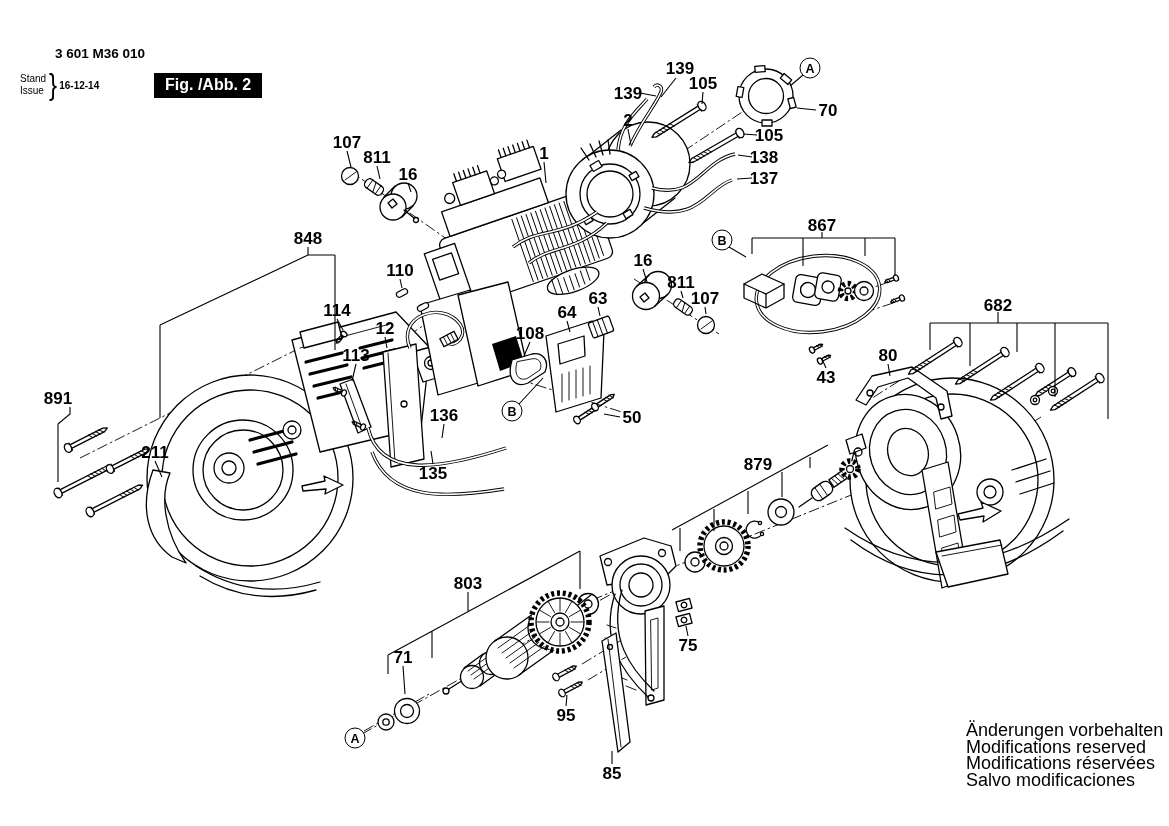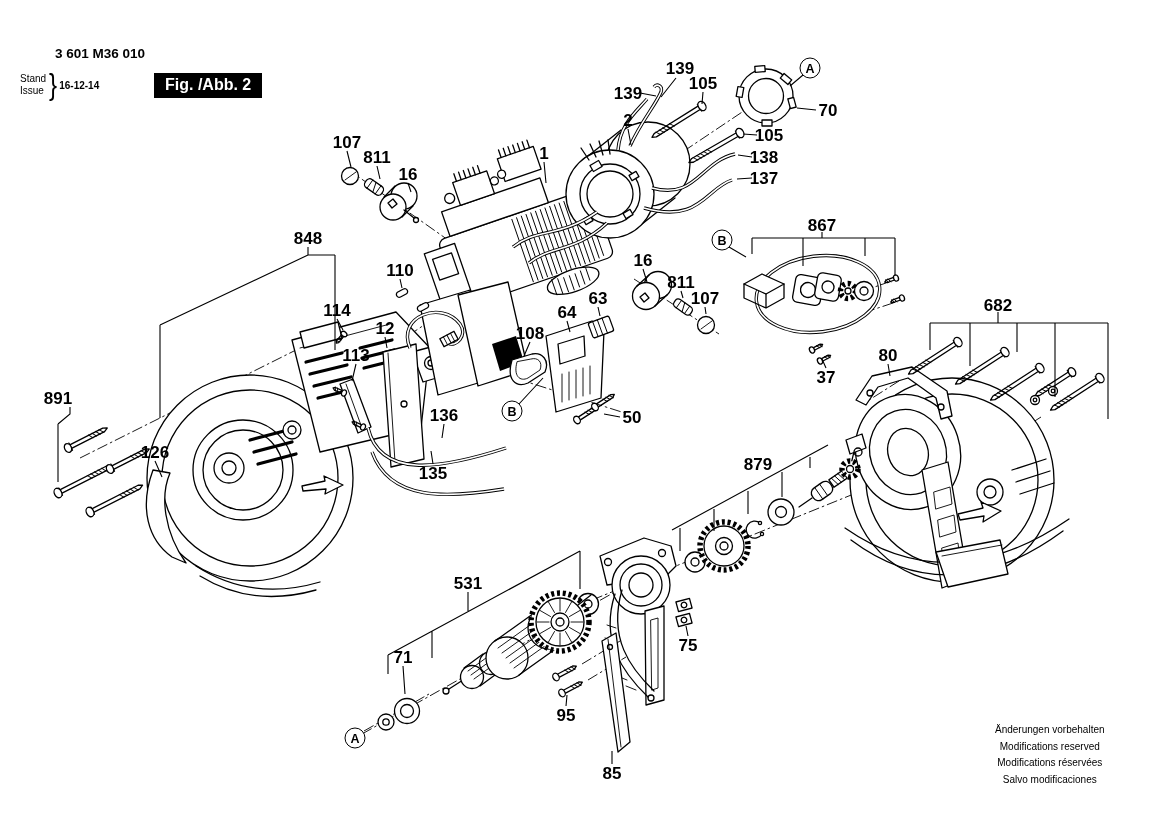--- a/index.html
+++ b/index.html
@@ -24,21 +24,21 @@
           font-weight:bold;color:#000;transform:translate(-50%,-50%);background:#fff;box-sizing:border-box;}
   
   .partnum{position:absolute;left:55px;top:46px;font-size:13.5px;font-weight:600;color:#000;}
   .standissue{position:absolute;left:20px;top:68px;display:flex;align-items:center;color:#000;}
   .si-words{font-size:10px;line-height:12px;font-weight:400;}
   .brace{font-size:30px;font-weight:300;margin:0 1px 0 2px;transform:scaleX(0.8);}
   .si-date{font-size:10px;font-weight:600;}
   .figbox{position:absolute;left:154px;top:73px;background:#000;color:#fff;
           font-weight:bold;font-size:16px;padding:3px 11px 4px 11px;}
   
-  .footer{position:absolute;left:995px;top:722px;font-size:10px;line-height:16.5px;color:#000;text-align:center;}
+  .footer{position:absolute;left:966px;top:722px;font-size:18px;line-height:16.5px;color:#000;}
 </style>
 </head>
 <body>
 
 <div class="stage">
 
 <svg class="artwork" width="1169" height="826" viewBox="0 0 1169 826">
   <defs>
     <g id="screw60">
       <path class="s" d="M3,-2 H55 M3,2 H55 M55,-2 L59,0 L55,2 M3,-4 V4"></path>
@@ -465,26 +465,26 @@
 <div class="callout" style="left:681px;top:282px">811</div>
 <div class="callout" style="left:598px;top:298px">63</div>
 <div class="callout" style="left:705px;top:298px">107</div>
 <div class="callout" style="left:998px;top:305px">682</div>
 <div class="callout" style="left:337px;top:310px">114</div>
 <div class="callout" style="left:567px;top:312px">64</div>
 <div class="callout" style="left:385px;top:328px">12</div>
 <div class="callout" style="left:530px;top:333px">108</div>
 <div class="callout" style="left:888px;top:355px">80</div>
 <div class="callout" style="left:356px;top:355px">113</div>
-<div class="callout" style="left:826px;top:377px">37</div>
+<div class="callout" style="left:826px;top:377px">43</div>
 <div class="callout" style="left:58px;top:398px">891</div>
 <div class="callout" style="left:444px;top:415px">136</div>
 <div class="callout" style="left:632px;top:417px">50</div>
-<div class="callout" style="left:155px;top:452px">126</div>
+<div class="callout" style="left:155px;top:452px">211</div>
 <div class="callout" style="left:758px;top:464px">879</div>
 <div class="callout" style="left:433px;top:473px">135</div>
-<div class="callout" style="left:468px;top:583px">531</div>
+<div class="callout" style="left:468px;top:583px">803</div>
 <div class="callout" style="left:688px;top:645px">75</div>
 <div class="callout" style="left:403px;top:657px">71</div>
 <div class="callout" style="left:566px;top:715px">95</div>
 <div class="callout" style="left:612px;top:773px">85</div>
 
 </div>
 
 </body></html>

